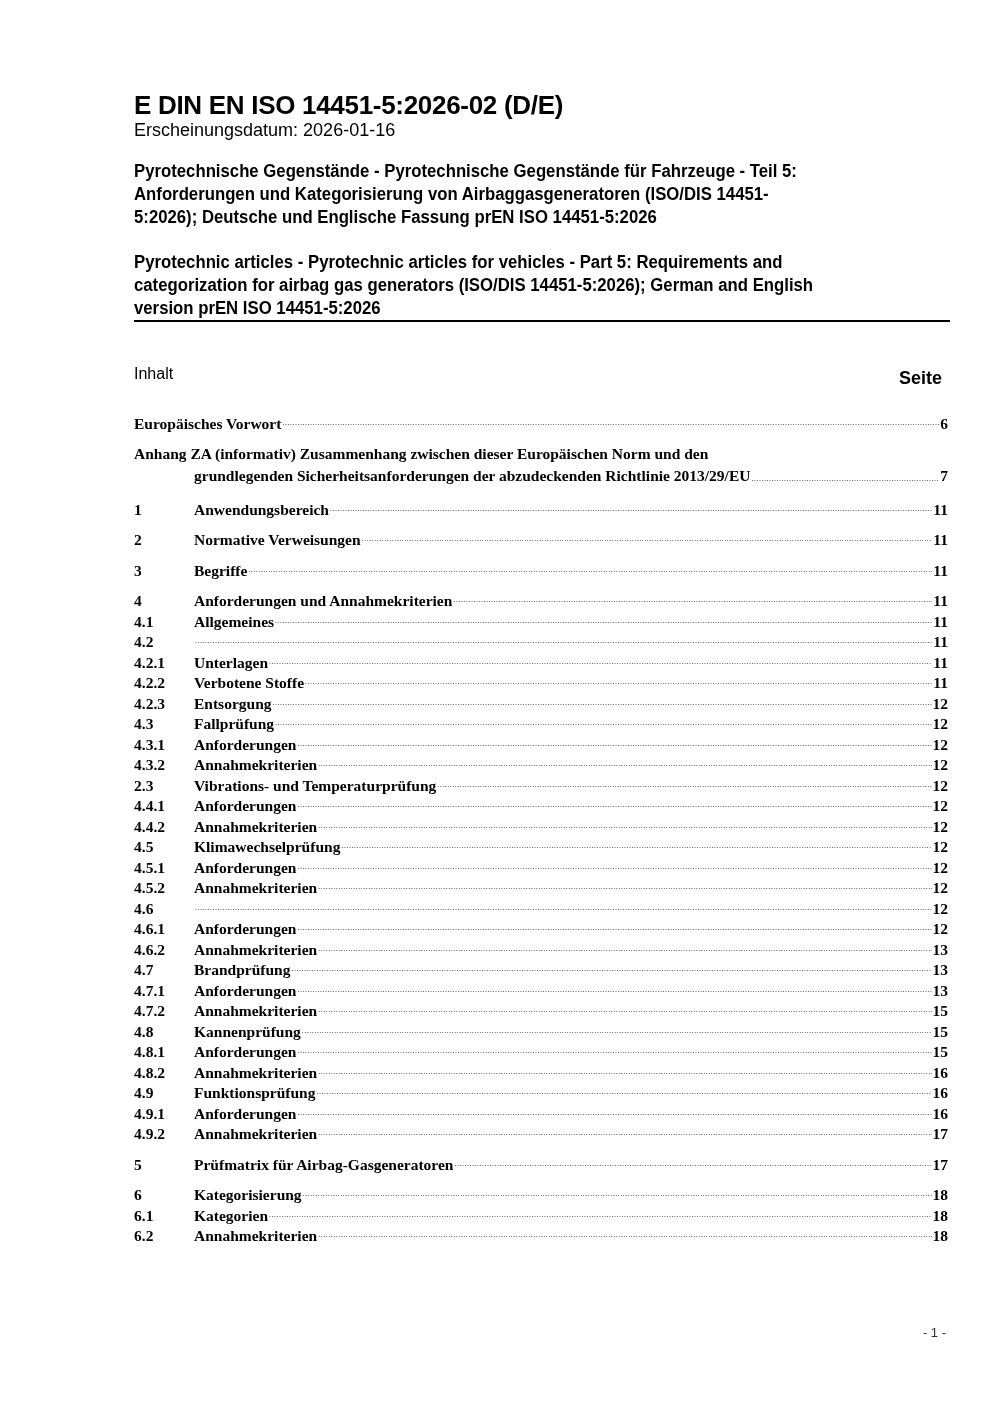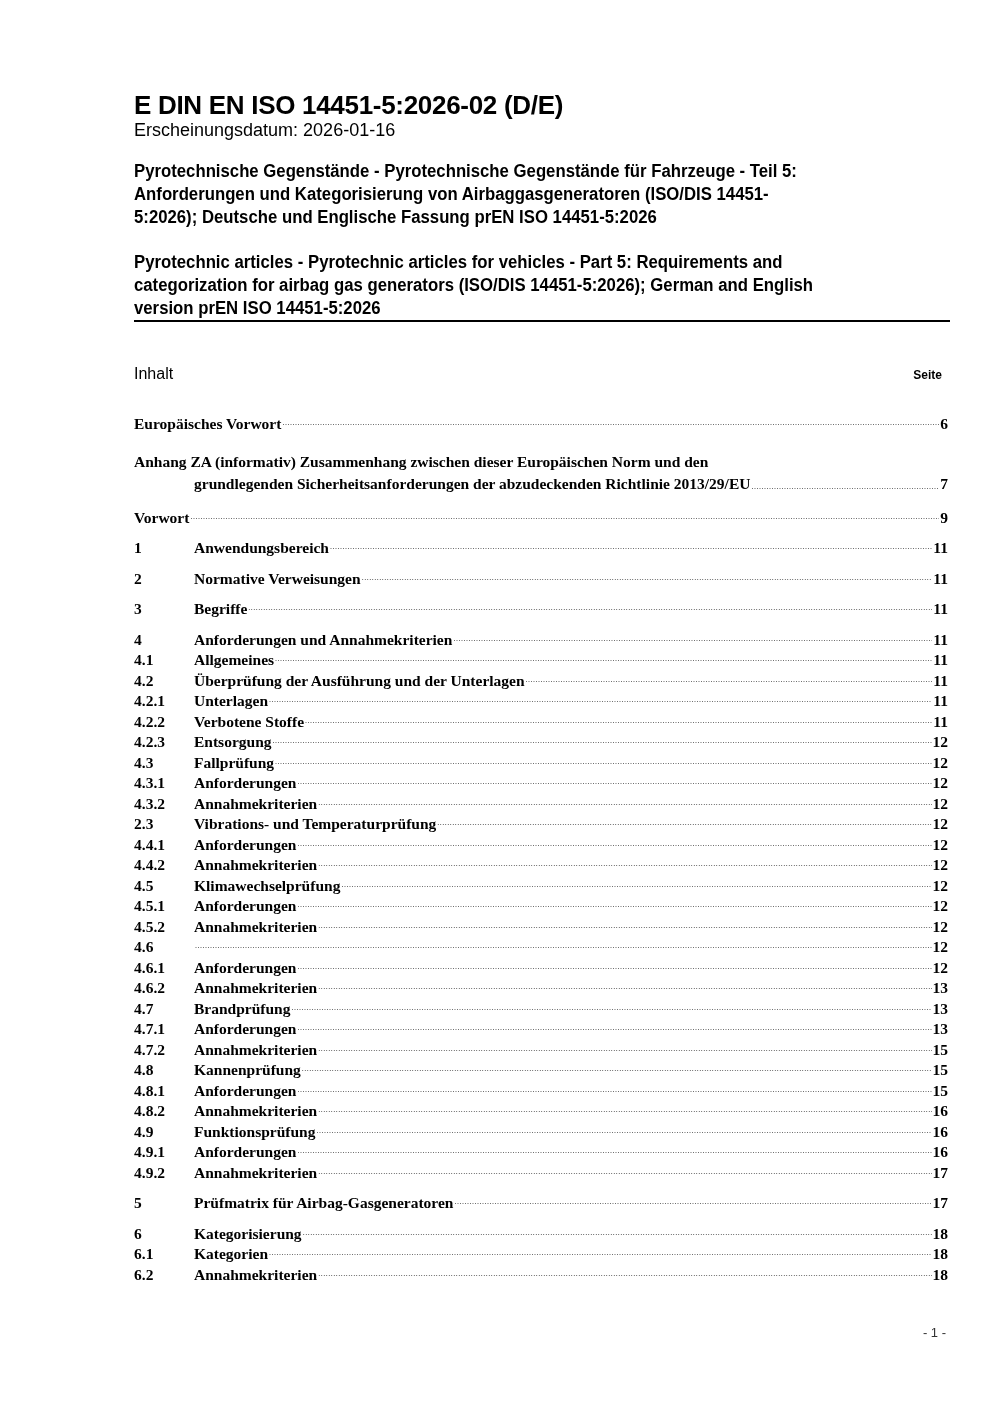--- a/index.html
+++ b/index.html
@@ -9,21 +9,21 @@
     .doc-id { position: absolute; left: 118px; top: 89px; font-family: "Liberation Sans", sans-serif; font-weight: bold; font-size: 26px; letter-spacing: -0.3px; line-height: 32px; }
     .pub-date { position: absolute; left: 118px; top: 121px; font-family: "Liberation Sans", sans-serif; font-size: 18px; line-height: 18px; }
 
     .title-de, .title-en { position: absolute; left: 118px; width: 820px; font-family: "Liberation Sans", sans-serif; font-weight: bold; font-size: 18px; line-height: 23px; transform-origin: left top; transform: scaleX(0.93); width: 880px; }
     .title-de { top: 160px; }
     .title-en { top: 251px; }
     .rule { position: absolute; left: 118px; top: 320px; width: 816px; height: 2px; background: #000; }
 
     .toc-head { position: absolute; left: 118px; top: 361px; width: 808px; font-family: "Liberation Sans", sans-serif; }
     .toc-title { font-size: 16px; line-height: 26px; }
-    .toc-seite { position: absolute; right: 0; top: 7px; font-size: 12px; font-weight: bold; }
+    .toc-seite { position: absolute; right: 0; top: 7px; font-size: 18px; font-weight: bold; }
 
     .toc { position: absolute; left: 118px; top: 414px; width: 814px; font-family: "Liberation Serif", serif; font-weight: bold; font-size: 15.5px; }
     .row { position: relative; display: flex; align-items: center; height: 20.5px; line-height: 20.5px; }
     .row.gap { margin-top: 10px; }
     .row .num { width: 60px; flex: 0 0 60px; white-space: nowrap; }
     .row .txt { white-space: nowrap; transform-origin: left; }
     .row .dots { flex: 1 1 auto; overflow: hidden; white-space: nowrap; margin: 0 1px; font-weight: normal; font-size: 8px; letter-spacing: 0.5px; position: relative; top: -1px; }
     .row .dots::after { content: "................................................................................................................................................................................................................................................................................................................................................................................................................"; }
     .row .pg { flex: 0 0 auto; white-space: nowrap; }
 
@@ -61,35 +61,29 @@
   </div>
 
   <div class="toc" id="toc">
     <div class="row nonum">
 
       <span class="txt">Europäisches Vorwort</span>
       <span class="dots"></span>
       <span class="pg">6</span>
     </div>
 
-    <div class="ml-row" style="margin-top:16px;">
+    <div class="ml-row" style="margin-top:8px;">
       <div class="l1">Anhang ZA (informativ)  Zusammenhang zwischen dieser Europäischen Norm und den</div>
       <div class="l2">
         <span class="txt">grundlegenden Sicherheitsanforderungen der abzudeckenden Richtlinie 2013/29/EU</span>
         <span class="dots" style="flex:1 1 auto;overflow:hidden;white-space:nowrap;margin:0 1px;font-weight:normal;font-size:8px;letter-spacing:0.5px;">................................................................................................................................................................................................................................................................................................................................................................................................................</span>
         <span class="pg">7</span>
       </div>
     </div>
 
-    <div class="row nonum gap">
-
-      <span class="txt">Vorwort</span>
-      <span class="dots"></span>
-      <span class="pg">9</span>
-    </div>
 
     <div id="toc-entries">
         <div class="row gap">
           <span class="num">1</span>
           <span class="txt">Anwendungsbereich</span>
           <span class="dots"></span>
           <span class="pg">11</span>
         </div>
         <div class="row gap">
           <span class="num">2</span>
@@ -110,21 +104,20 @@
           <span class="pg">11</span>
         </div>
         <div class="row">
           <span class="num">4.1</span>
           <span class="txt">Allgemeines</span>
           <span class="dots"></span>
           <span class="pg">11</span>
         </div>
         <div class="row">
           <span class="num">4.2</span>
-          <span class="txt">Überprüfung der Ausführung und der Unterlagen</span>
           <span class="dots"></span>
           <span class="pg">11</span>
         </div>
         <div class="row">
           <span class="num">4.2.1</span>
           <span class="txt">Unterlagen</span>
           <span class="dots"></span>
           <span class="pg">11</span>
         </div>
         <div class="row">

